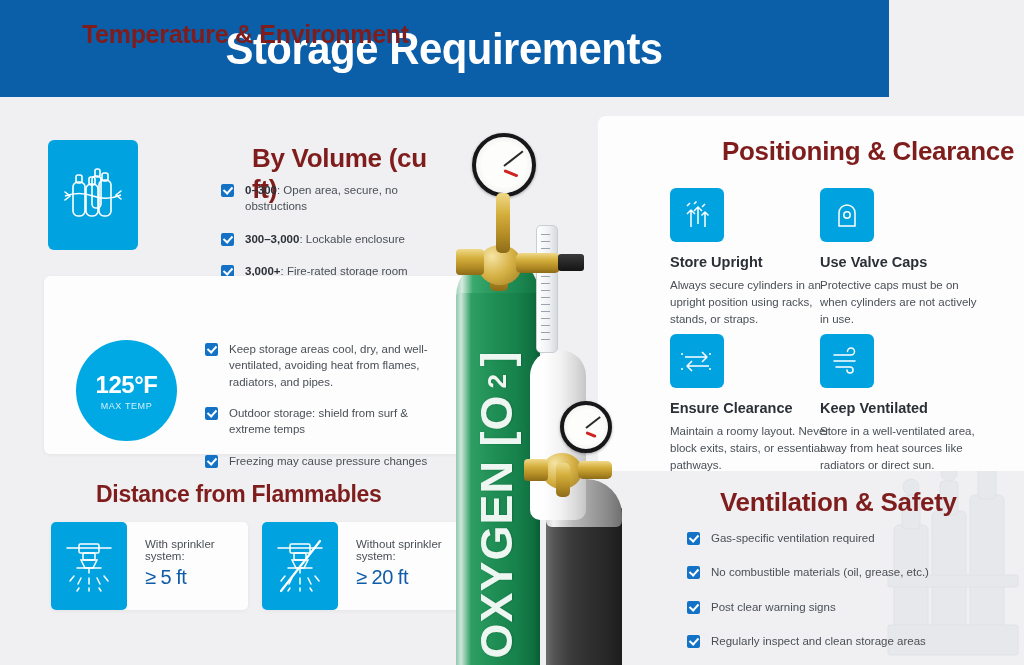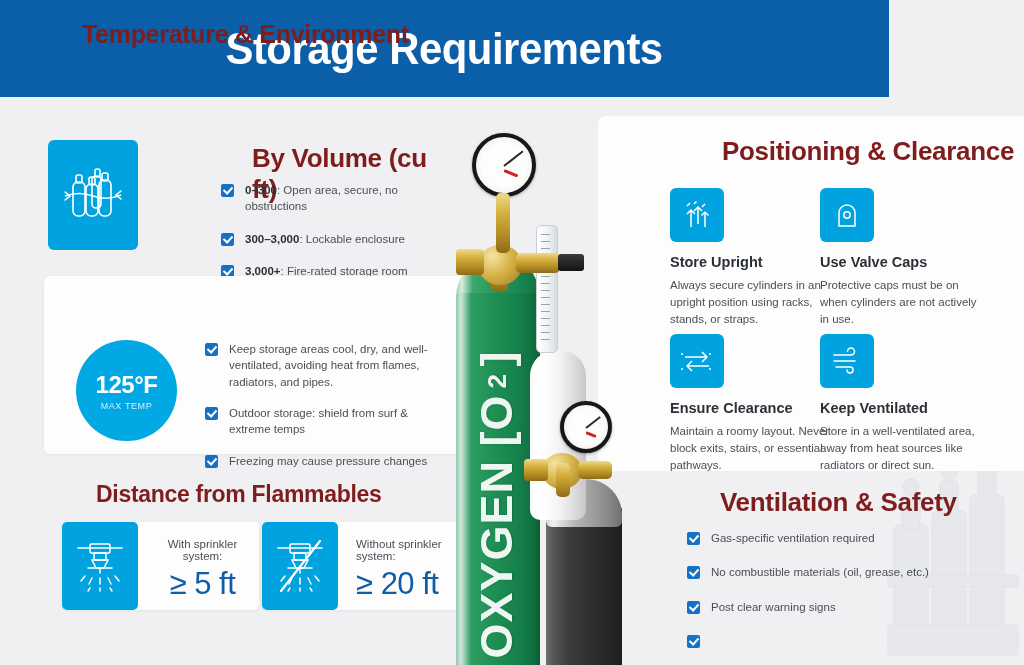--- a/index.html
+++ b/index.html
@@ -234,22 +234,22 @@
     box-shadow: 0 1px 4px rgba(0,0,0,0.05);
   }
   .dist-card .tile {
     width: 76px; flex: 0 0 76px;
     background: #00a3e0;
     border-radius: 5px;
     display: flex; align-items: center; justify-content: center;
   }
   .dist-card .txt { padding: 16px 10px 0 18px; }
   .dist-card .cap { font-size: 11.5px; color: #4a4f56; }
-  .dist-card .val { font-size: 31px; color: #0f5ca8; margin-top: 4px; letter-spacing: -0.5px; }
-  #dist-1 { left: 62px; width: 197px; text-align: center; }
+  .dist-card .val { font-size: 20px; color: #0f5ca8; margin-top: 4px; letter-spacing: -0.5px; }
+  #dist-1 { left: 51px; width: 197px; }
   #dist-2 { left: 262px; width: 216px; }
 
   
   #card-right {
     position: absolute; left: 598px; top: 116px;
     width: 426px; height: 355px;
     background: #fdfdfd;
     border-radius: 8px 0 0 0;
     z-index: 2;
   }
@@ -450,20 +450,21 @@
     <div class="li">
       <span class="chk"></span>
       <span>No combustible materials (oil, grease, etc.)</span>
     </div>
     <div class="li">
       <span class="chk"></span>
       <span>Post clear warning signs</span>
     </div>
     <div class="li">
       <span class="chk"></span>
+      <span>Regularly inspect and clean storage areas</span>
     </div>
   </div>
 
   <div id="photo">
     <div class="cyl-dark"></div>
     <div class="cyl-dark-shoulder"></div>
 
     <div class="cyl-green-shoulder"></div>
     <div class="cyl-green"></div>
     <div class="cyl-green-label">

